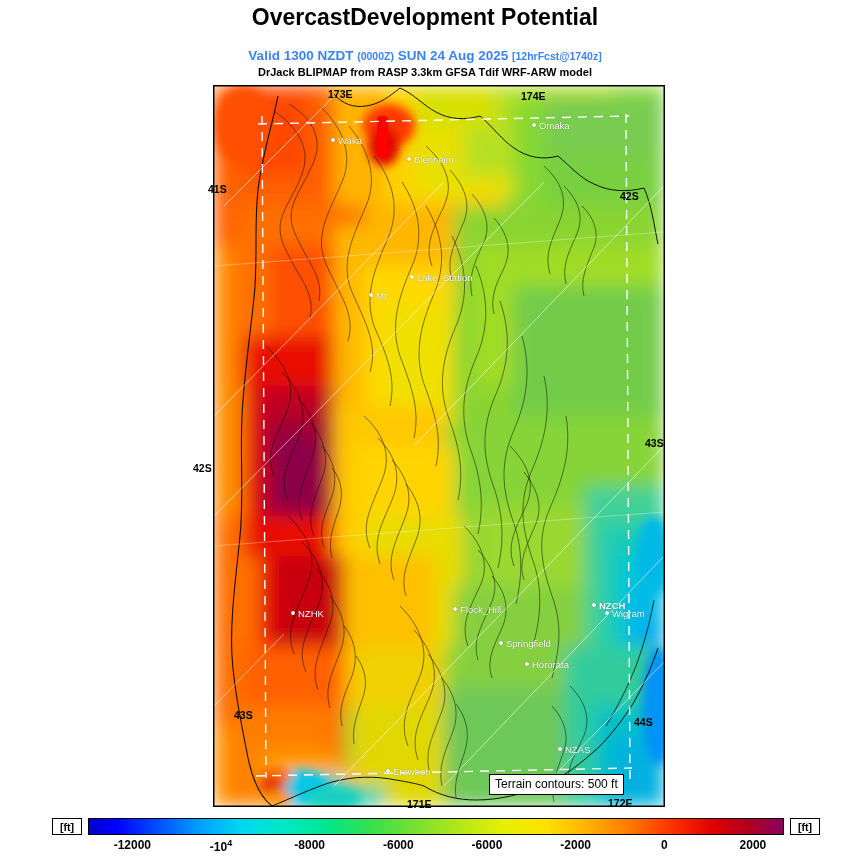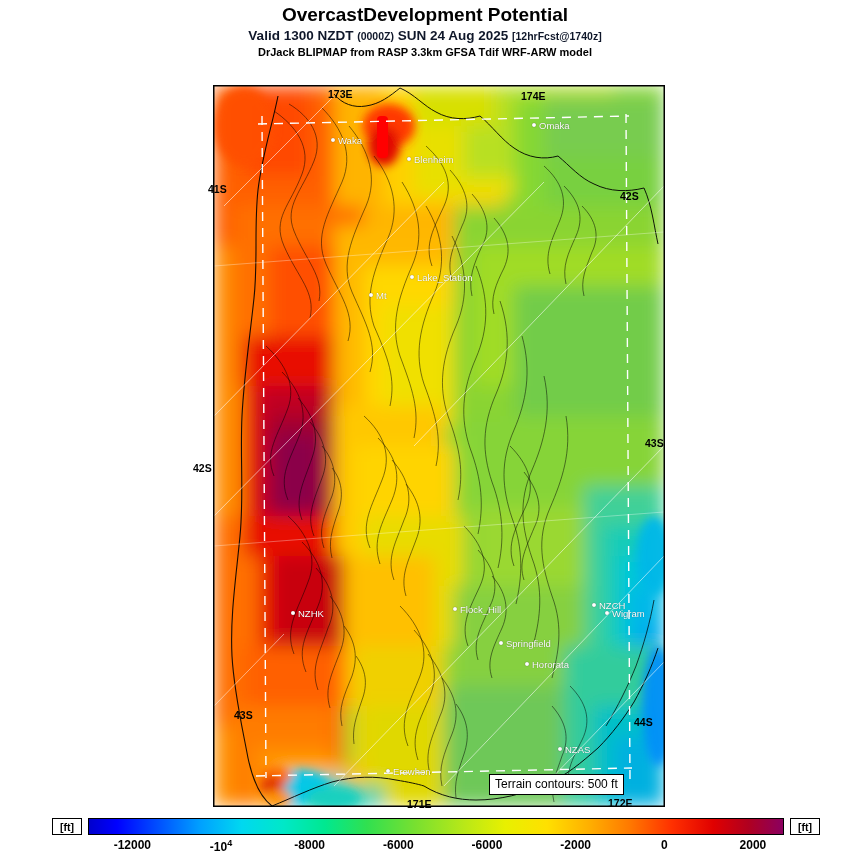--- a/index.html
+++ b/index.html
@@ -23,30 +23,30 @@
   }
 
   
   .title-block {
     position: absolute;
     left: 0; top: 4px;
     width: 850px;
     text-align: center;
   }
   .title-main {
-    font-size: 19px;
+    font-size: 23px;
     font-weight: bold;
     color: #000;
     letter-spacing: 0px;
   }
   .title-sub {
-    margin-top: 2px;
+    margin-top: 17px;
     font-size: 13.5px;
     font-weight: bold;
-    color: #0f172a;
+    color: #3b82f6;
   }
   .title-sub .small {
     font-size: 10.5px;
     font-weight: bold;
   }
   .title-sub2 {
     margin-top: 3px;
     font-size: 11px;
     font-weight: bold;
     color: #000;
@@ -385,21 +385,21 @@
     <div id="grid-labels"></div>
 
     <div id="city-labels">
         <div class="city" style="left: 117px; top: 48px;"><span class="dot"></span><span class="nm">Waka</span></div>
         <div class="city" style="left: 318px; top: 33px; text-align: right;"><span class="dot"></span><span class="nm">Omaka</span></div>
         <div class="city" style="left: 193px; top: 67px;"><span class="dot"></span><span class="nm">Blenheim</span></div>
         <div class="city" style="left: 196px; top: 185px;"><span class="dot"></span><span class="nm">Lake_Station</span></div>
         <div class="city" style="left: 155px; top: 203px;"><span class="dot"></span><span class="nm">Mt</span></div>
         <div class="city" style="left: 239px; top: 517px;"><span class="dot"></span><span class="nm">Flock_Hill</span></div>
         <div class="city" style="left: 77px; top: 521px;"><span class="dot"></span><span class="nm">NZHK</span></div>
-        <div class="city" style="left: 378px; top: 513px;"><span class="dot"></span><span class="nm">NZCH</span></div>
+        <div class="city" style="left: 378px; top: 513px; font-weight: bold;"><span class="dot"></span><span class="nm">NZCH</span></div>
         <div class="city" style="left: 391px; top: 521px;"><span class="dot"></span><span class="nm">Wigram</span></div>
         <div class="city" style="left: 285px; top: 551px;"><span class="dot"></span><span class="nm">Springfield</span></div>
         <div class="city" style="left: 311px; top: 572px;"><span class="dot"></span><span class="nm">Hororata</span></div>
         <div class="city" style="left: 344px; top: 657px;"><span class="dot"></span><span class="nm">NZAS</span></div>
         <div class="city" style="left: 172px; top: 679px;"><span class="dot"></span><span class="nm">Erewhon</span></div>
       </div>
 
     <div id="terrain-note">Terrain contours: 500 ft</div>
   </div>
 

